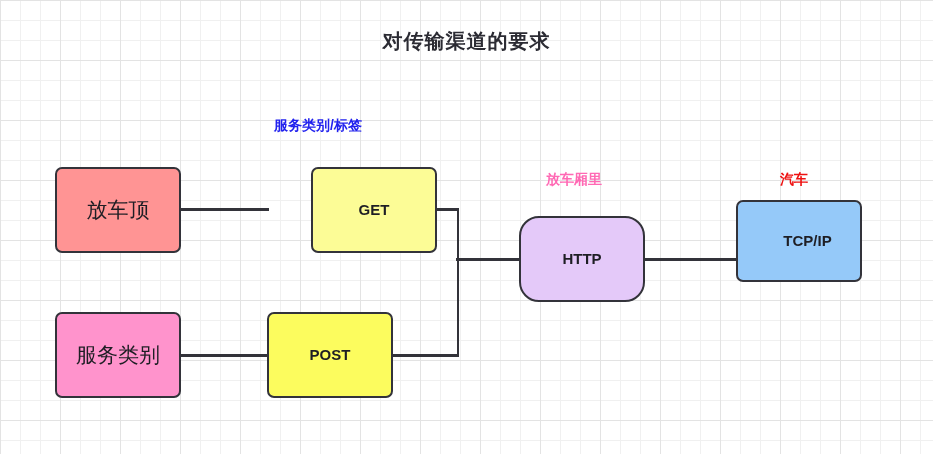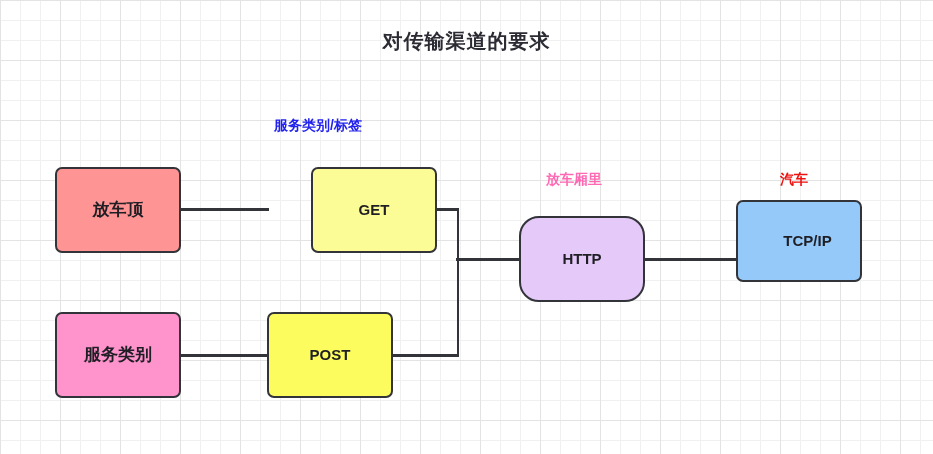--- a/index.html
+++ b/index.html
@@ -46,21 +46,21 @@
     border-radius: 7px;
     display: flex;
     align-items: center;
     justify-content: center;
     font-size: 15px;
     font-weight: bold;
     color: #1e1e24;
     text-align: center;
     line-height: 1.2;
   }
-  .node.cn { font-size: 17px; font-weight: bold; }
+  .node.cn { font-size: 21px; font-weight: normal; }
 
   .note {
     position: absolute;
     font-size: 14px;
     font-weight: bold;
     white-space: nowrap;
   }
 
   .edge {
     position: absolute;

